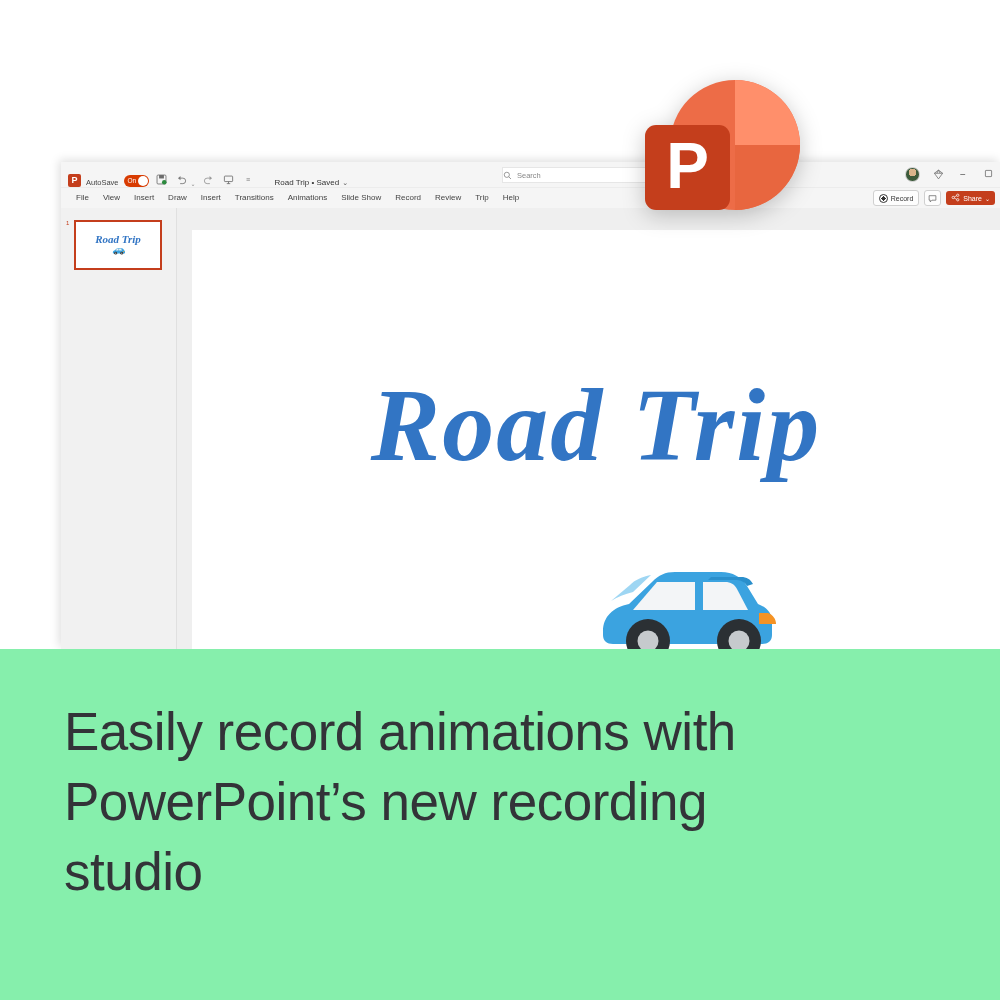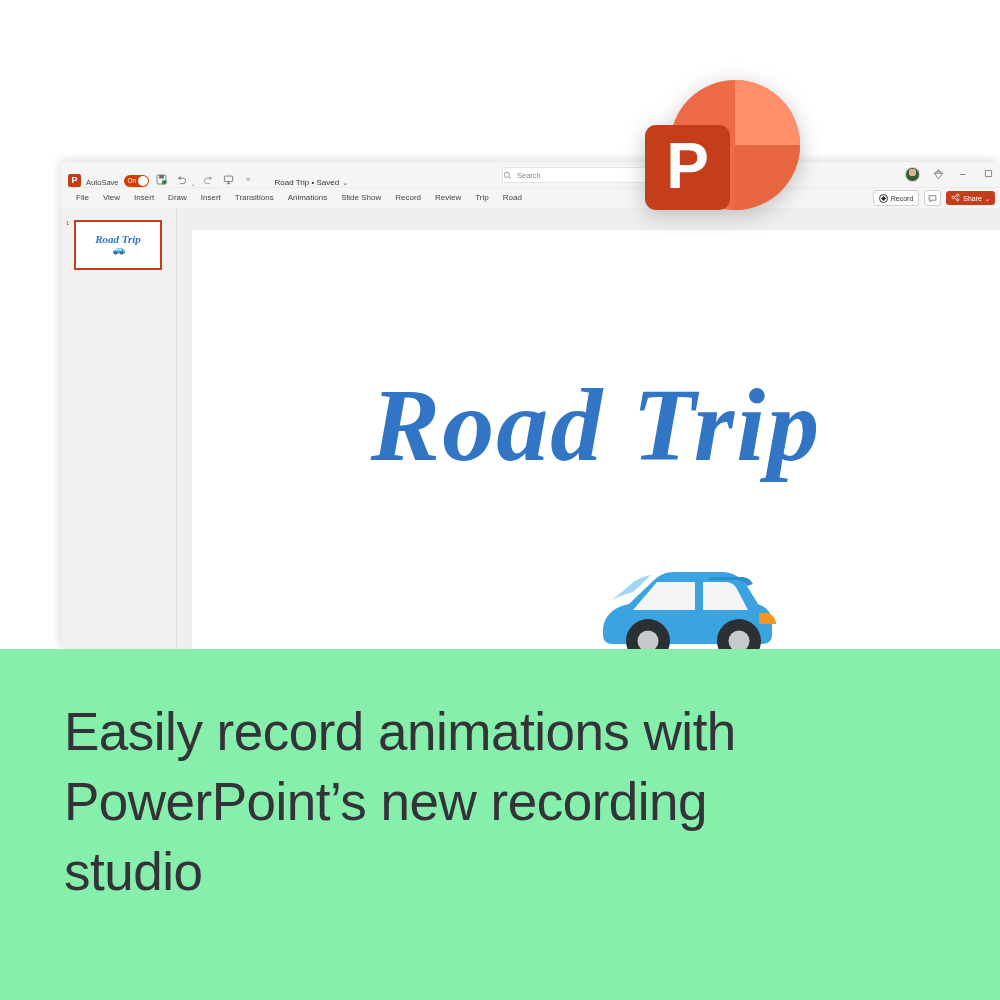--- a/index.html
+++ b/index.html
@@ -446,21 +446,21 @@
     <span class="ribbon-tab">View</span>
     <span class="ribbon-tab">Insert</span>
     <span class="ribbon-tab">Draw</span>
     <span class="ribbon-tab">Insert</span>
     <span class="ribbon-tab">Transitions</span>
     <span class="ribbon-tab">Animations</span>
     <span class="ribbon-tab">Slide Show</span>
     <span class="ribbon-tab">Record</span>
     <span class="ribbon-tab">Review</span>
     <span class="ribbon-tab">Trip</span>
-    <span class="ribbon-tab">Road</span>
+    <span class="ribbon-tab">Help</span>
 
     <div class="ribbon-right">
       <div class="record-btn">
         <span class="rec-dot"></span>
         <span>Record</span>
       </div>
       <div class="comment-btn">
         <svg width="9" height="9" viewBox="0 0 16 16">
             <path d="M2 3h12v8H7l-3 3v-3H2z" fill="none" stroke="#555" stroke-width="1.2"></path>
           </svg>

